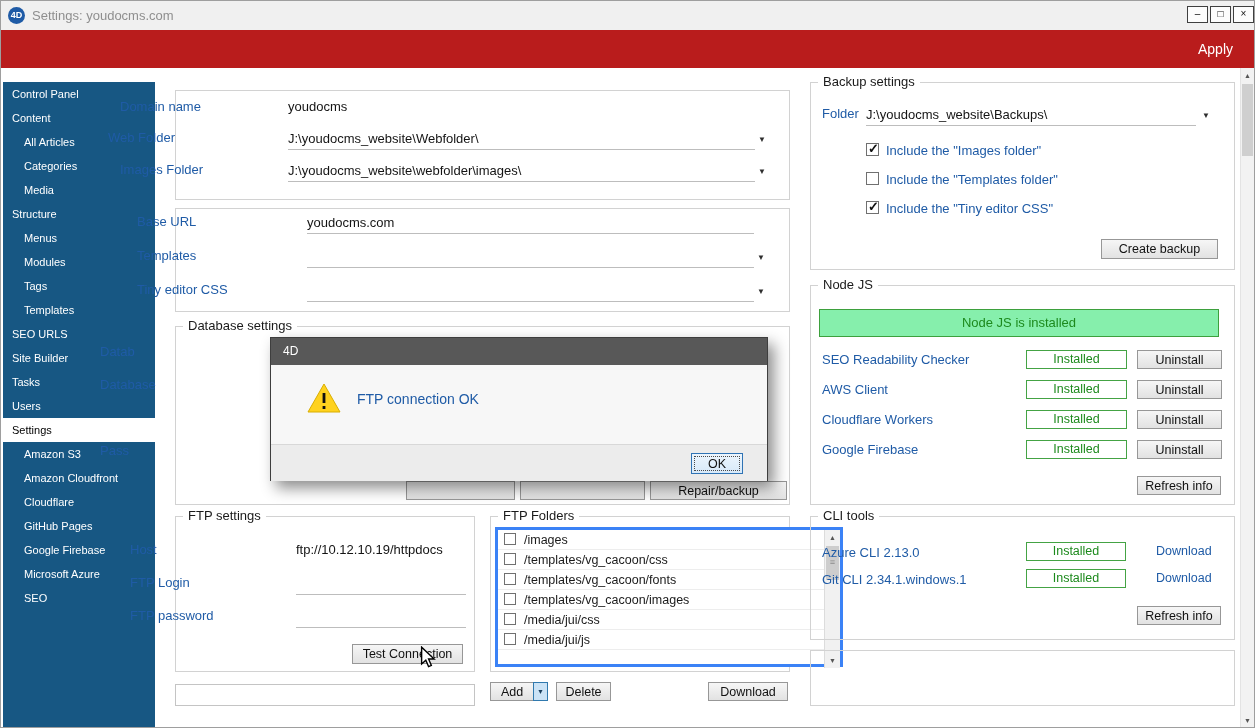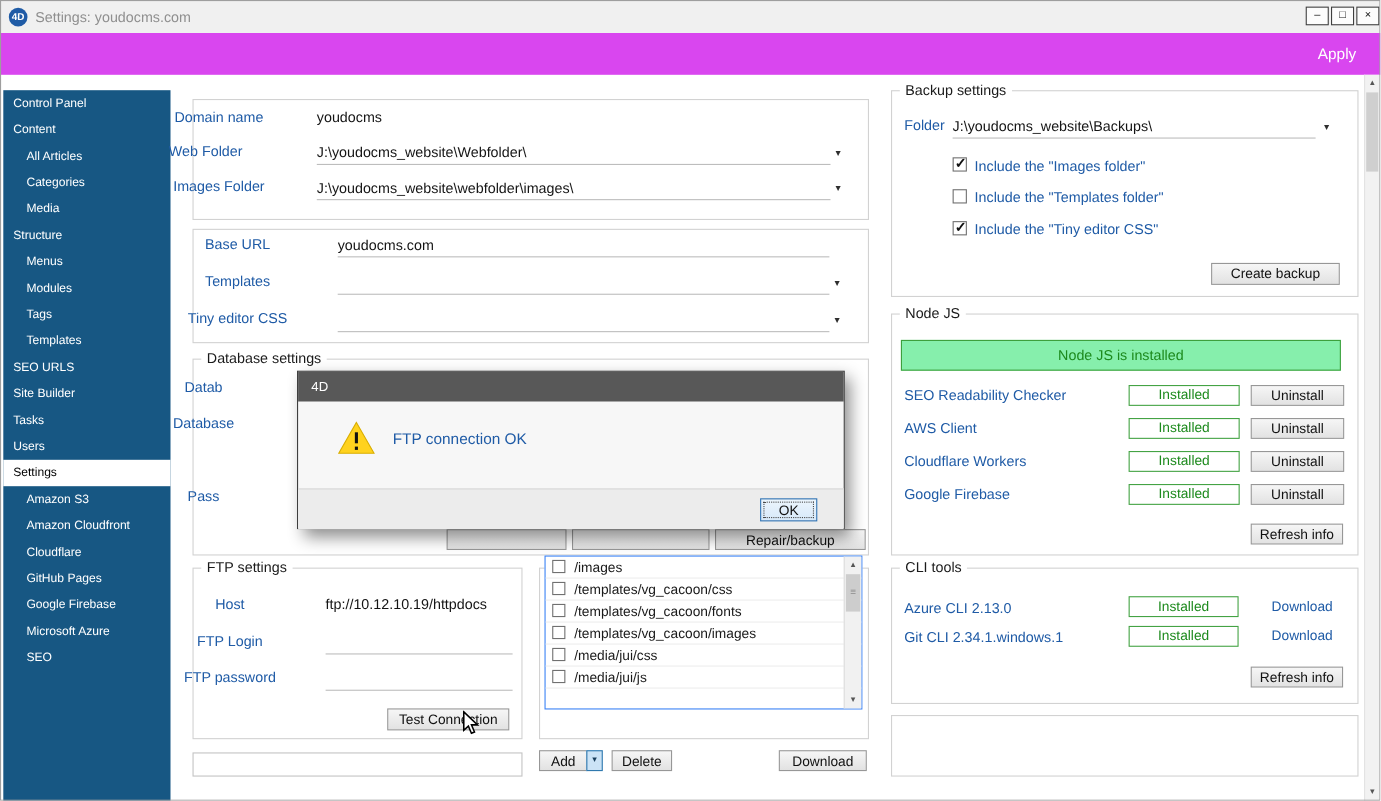--- a/index.html
+++ b/index.html
@@ -7,46 +7,46 @@
   body{position:relative;overflow:hidden;background:#fff;font-family:"Liberation Sans",sans-serif;font-size:13px;color:#141414}
   .frame{position:absolute;inset:0;border:1px solid #9e9e9e;pointer-events:none;z-index:300}
 
   
   .titlebar{position:absolute;left:0;top:0;width:100%;height:30px;background:#f0f0f0}
   .appicon{position:absolute;left:8px;top:7px;width:17px;height:17px;border-radius:50%;background:#1f5ba6;color:#fff;font-size:9px;font-weight:bold;text-align:center;line-height:17px}
   .title-text{position:absolute;left:32px;top:8px;color:#8f8f8f;font-size:13px}
   .winbtn{position:absolute;top:6px;width:21px;height:17px;background:#fcfcfc;border:1px solid #3f3f3f;font-size:10px;line-height:14px;text-align:center;color:#101010;cursor:pointer}
 
   
-  .header{position:absolute;left:0;top:30px;width:100%;height:38px;background:#d946ef}
+  .header{position:absolute;left:0;top:30px;width:100%;height:38px;background:#b91c1c}
   .apply{position:absolute;right:22px;top:11px;color:#fff;font-size:14px;cursor:pointer}
 
   
   .sidebar{position:absolute;left:3px;top:82px;width:152px;height:646px;background:#175783}
   .side-item{height:24px;line-height:24px;padding-left:9px;color:#fff;font-size:11px;white-space:nowrap;cursor:pointer}
   .side-item.child{padding-left:21px}
   .side-item.selected{background:#fff;color:#000}
 
   
   .gb{position:absolute;border:1px solid #d2d2d2}
   .gb-title{position:absolute;top:-9px;left:7px;background:#fff;padding:0 5px;font-size:13px;color:#1a1a1a;white-space:nowrap}
   .lbl{position:absolute;color:#1f5ba6;font-size:13px;white-space:nowrap}
-  .lbl.r{text-align:center}
+  .lbl.r{text-align:left}
   .val{position:absolute;color:#141414;font-size:13px;white-space:nowrap}
   .field{position:absolute;height:21px;border-bottom:1px solid #bdbdbd;font-size:13px;color:#141414;line-height:20px;white-space:nowrap;overflow:hidden}
   .dda{position:absolute;font-size:8px;color:#2e2e2e;cursor:pointer}
   .btn{position:absolute;background:linear-gradient(#f6f6f6,#e2e2e2);border:1px solid #979797;font-family:"Liberation Sans",sans-serif;font-size:12.5px;color:#111;text-align:center;cursor:pointer}
   .btn-green{position:absolute;background:#fff;border:1px solid #44a344;color:#1d8a1d;font-size:12.5px;text-align:center;line-height:17px;cursor:pointer}
   .link{position:absolute;color:#1f5ba6;font-size:12.5px;cursor:pointer;white-space:nowrap}
   .cb{position:absolute;width:13px;height:13px;background:#fff;border:1px solid #707070;cursor:pointer}
   .cb.checked::after{content:"\2713";position:absolute;left:1px;top:-3px;font-size:13px;font-weight:bold;color:#101010}
   .banner{position:absolute;border:1px solid #3da03d;color:#1d8a1d;background:#86efac;text-align:center;line-height:26px;font-size:13px}
 
   
-  .listbox{position:absolute;left:495px;top:505px;width:289px;height:140px;background:#fff;border:1px solid #3b82f6}
+  .listbox{position:absolute;left:495px;top:527px;width:348px;height:140px;background:#fff;border:3px solid #3b82f6}
   .ftp-row{height:20px;border-bottom:1px solid #ededed;position:relative;line-height:20px;cursor:pointer}
   .ftp-row .cb{left:6px;top:3px;width:12px;height:12px}
   .ftp-row .txt{position:absolute;left:26px;top:0;font-size:12.5px;color:#1a1a1a;white-space:nowrap}
   .list-sb{position:absolute;right:0;top:0;width:16px;height:138px;background:#f1f1f1;border-left:1px solid #dcdcdc;cursor:pointer}
   .sb-arrow{position:absolute;left:0;width:15px;height:15px;text-align:center;font-size:7px;color:#555;line-height:15px}
   .sb-thumb{position:absolute;left:1px;top:16px;width:13px;height:34px;background:#cdcdcd;text-align:center;color:#8b8b8b;font-size:9px;line-height:32px}
 
   
   .win-sb{position:absolute;left:1240px;top:68px;width:14px;height:660px;background:#f2f2f2;border-left:1px solid #e3e3e3;cursor:pointer}
   .win-sb .sb-arrow{width:13px}

